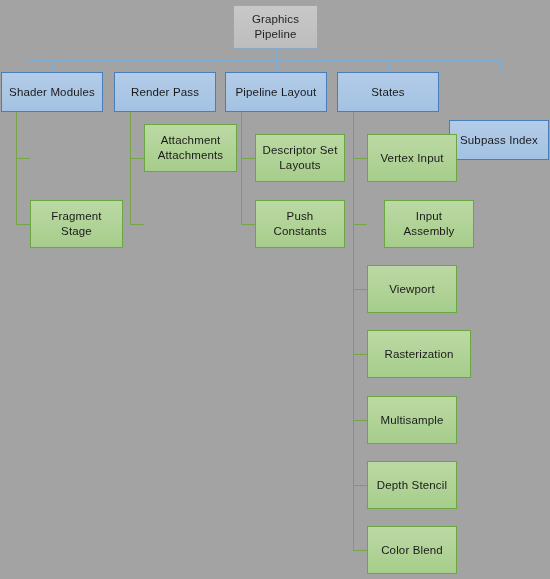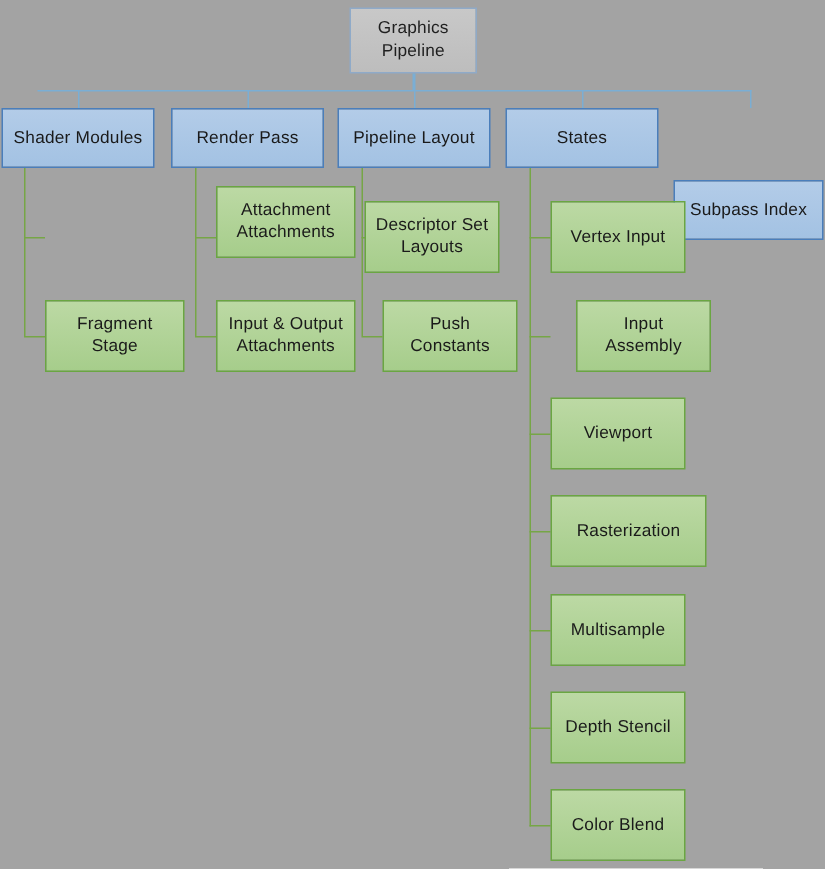--- a/index.html
+++ b/index.html
@@ -105,32 +105,26 @@
   <div class="conn h green" style="left:130px; top:158px; width:14px;"></div>
   <div class="conn h green" style="left:130px; top:224px; width:14px;"></div>
 
   <div class="node level3" style="left:144px; top:124px; width:93px; height:48px;">
     <span>
       <span>Attachment</span><br>
       <span>Attachments</span>
     </span>
   </div>
 
-  <div class="node level3" style="left:144px; top:200px; width:93px; height:48px;">
-    <span>
-      <span>Input &amp; Output</span><br>
-      <span>Attachments</span>
-    </span>
-  </div>
 
   <div class="conn v green" style="left:241px; top:112px; height:112px;"></div>
   <div class="conn h green" style="left:241px; top:158px; width:14px;"></div>
   <div class="conn h green" style="left:241px; top:224px; width:14px;"></div>
 
-  <div class="node level3" style="left:243px; top:134px; width:90px; height:48px;">
+  <div class="node level3" style="left:255px; top:134px; width:90px; height:48px;">
     <span>
       <span>Descriptor Set</span><br>
       <span>Layouts</span>
     </span>
   </div>
 
   <div class="node level3" style="left:255px; top:200px; width:90px; height:48px;">
     <span>Push Constants</span>
   </div>
 

